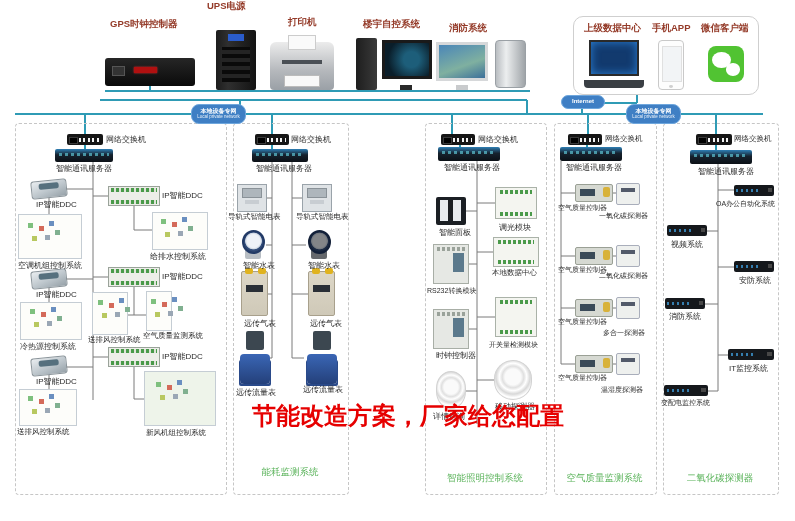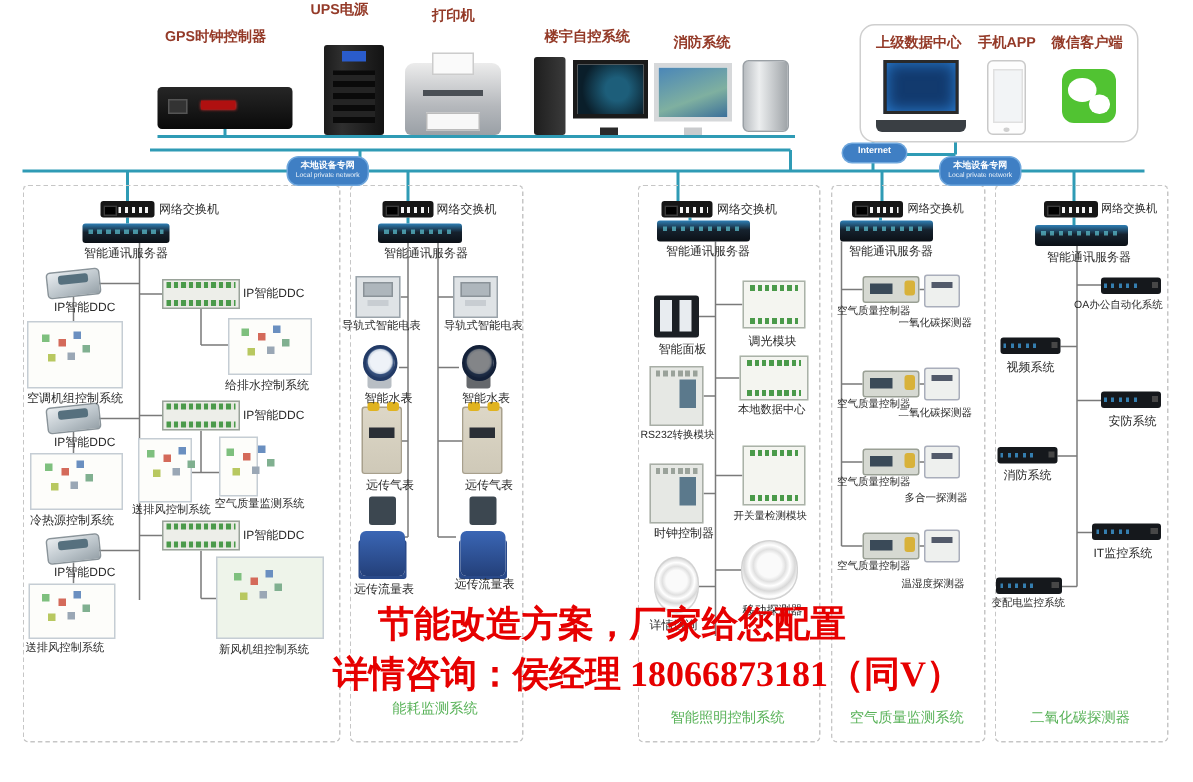--- a/index.html
+++ b/index.html
@@ -128,21 +128,21 @@
                M561 308 H575 M613 308 H616 M561 364 H575 M613 364 H616"></path>
       <path d="M718 164 V391 M718 190 H734 M707 231 H718 M718 267 H734 M705 304 H718
                M718 355 H728 M708 391 H718"></path>
     </g>
   </svg>
 
   <div class="toplbl" style="left:110px;top:18px">GPS时钟控制器</div>
   <div class="dev gps-dev" style="left:105px;top:58px;width:90px;height:28px"></div>
   <div class="toplbl" style="left:207px;top:0">UPS电源</div>
   <div class="dev ups-dev" style="left:216px;top:30px;width:40px;height:60px"></div>
-  <div class="toplbl" style="left:288px;top:4px">打印机</div>
+  <div class="toplbl" style="left:288px;top:16px">打印机</div>
   <div class="dev printer-dev" style="left:270px;top:42px;width:64px;height:48px">
       <i class="paper"></i>
       <i class="slot"></i>
       <i class="out"></i>
     </div>
   <div class="toplbl" style="left:363px;top:18px">楼宇自控系统</div>
   <div class="dev pcset" style="left:356px;top:38px;width:76px;height:52px">
       <i class="tower"></i>
       <i class="mon"></i>
       <i class="stand"></i>
@@ -300,15 +300,14 @@
   <div class="dev rack" style="left:734px;top:261px;width:40px;height:11px"></div>
   <div class="lbl" style="left:739px;top:276px">安防系统</div>
   <div class="dev rack" style="left:665px;top:298px;width:40px;height:11px"></div>
   <div class="lbl" style="left:669px;top:312px">消防系统</div>
   <div class="dev rack" style="left:728px;top:349px;width:46px;height:11px"></div>
   <div class="lbl" style="left:729px;top:364px">IT监控系统</div>
   <div class="dev rack" style="left:664px;top:385px;width:44px;height:11px"></div>
   <div class="lbl lbl7" style="left:661px;top:399px">变配电监控系统</div>
 
   <div class="wm" style="left:252px;top:400px">节能改造方案，厂家给您配置</div>
-  <div class="wm" style="left:222px;top:433px">详情咨询：侯经理  18066873181（同V）</div>
 
 </div>
 
 </body></html>

